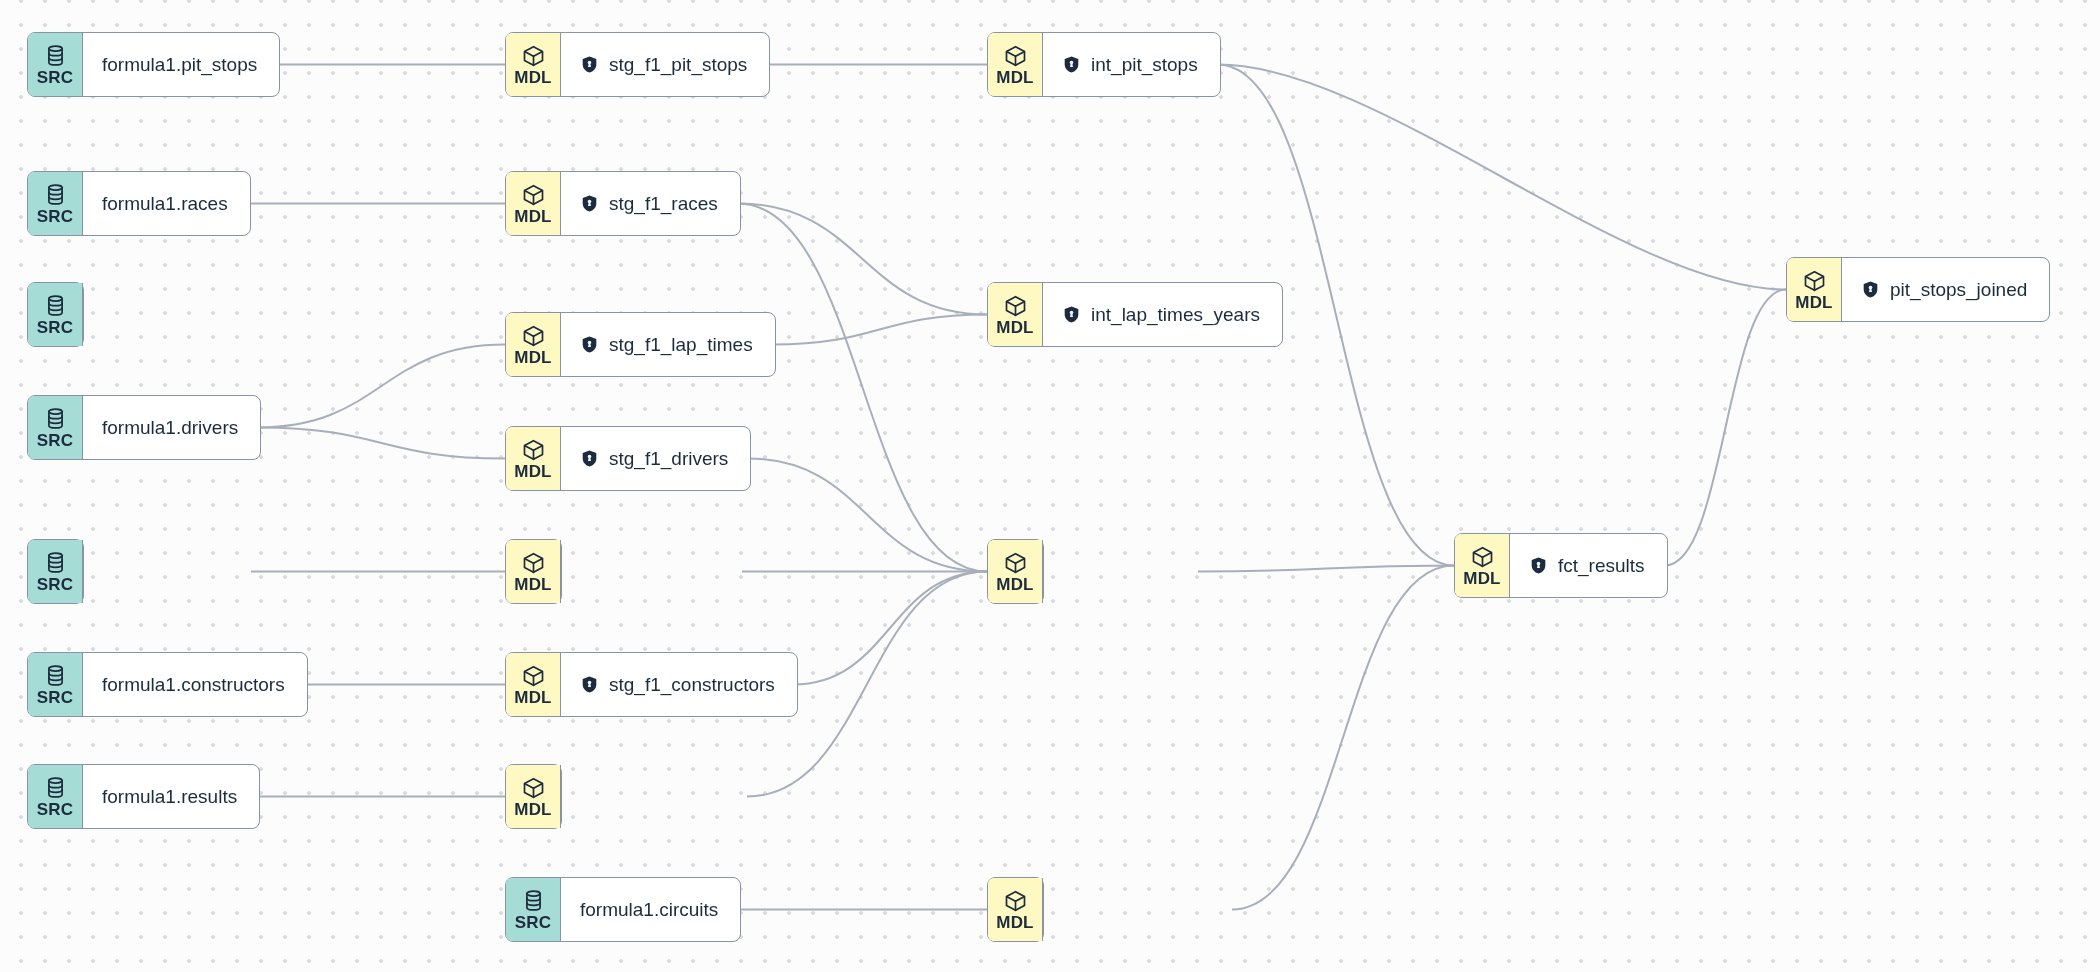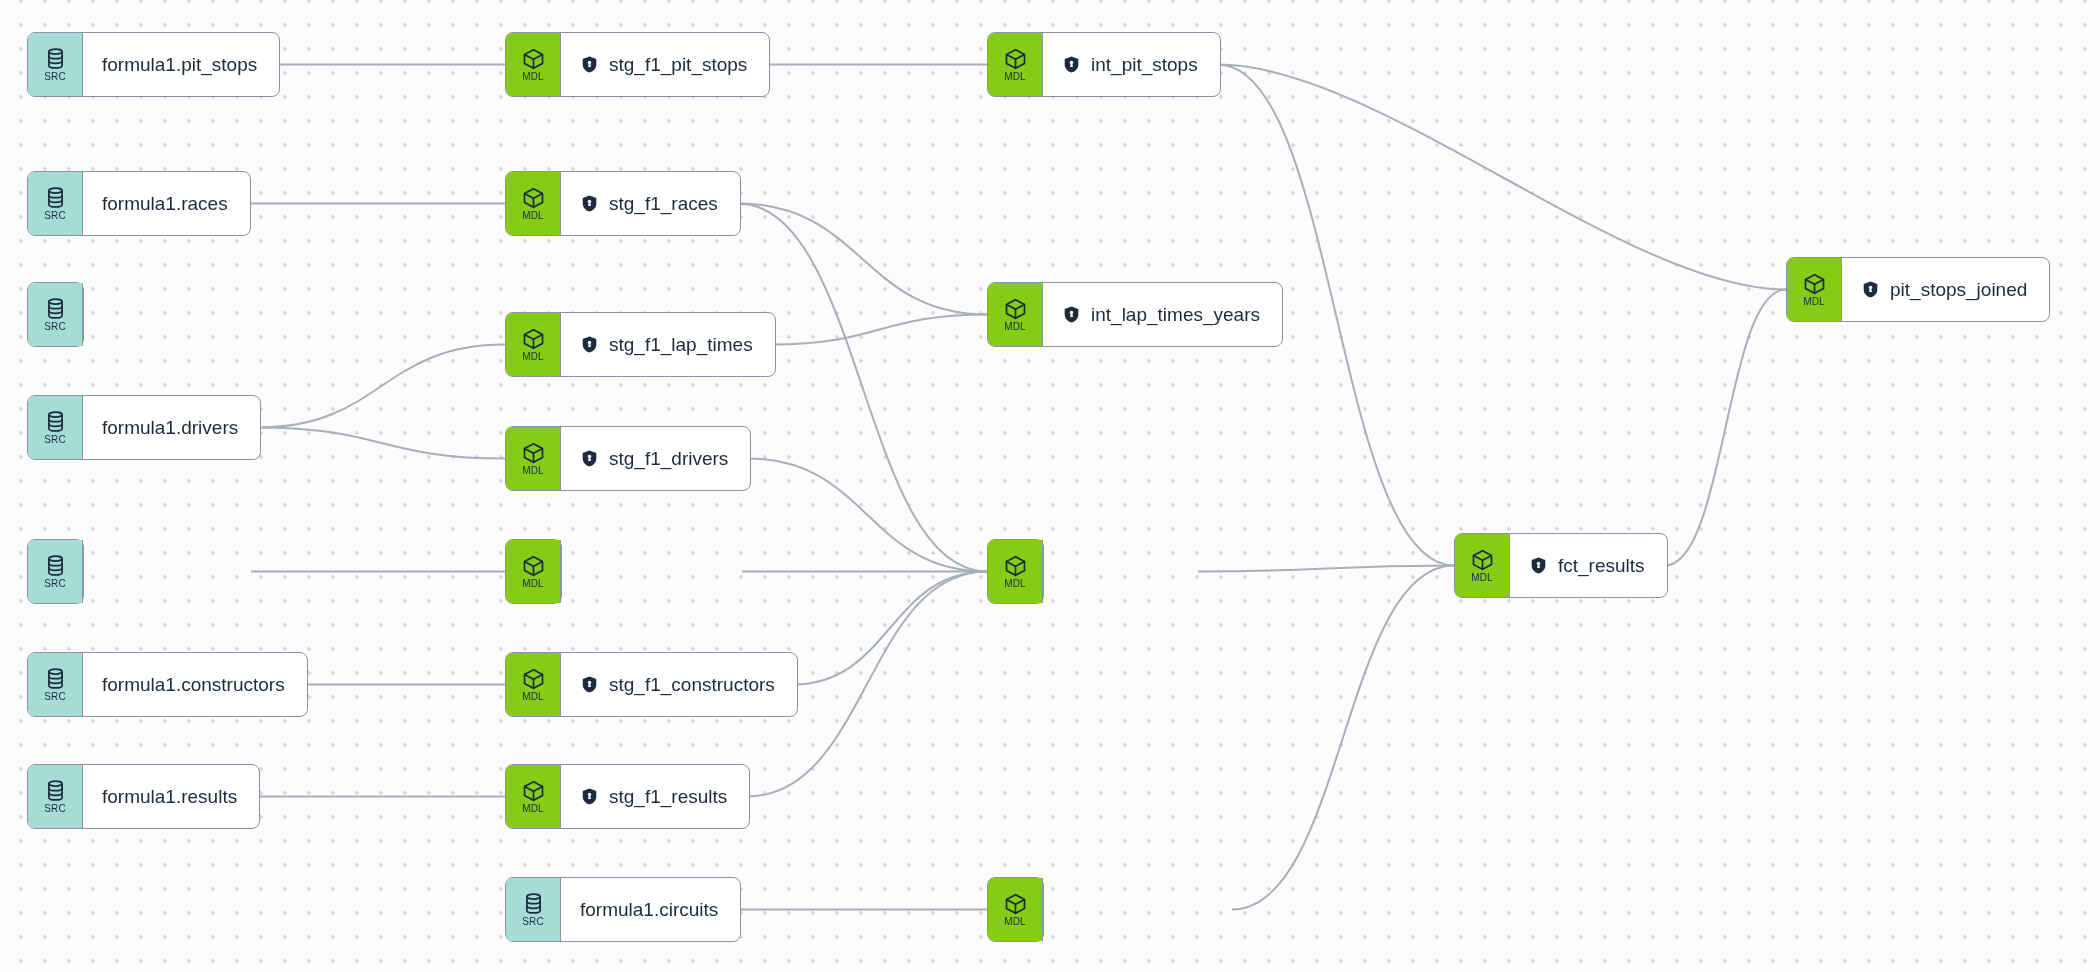--- a/index.html
+++ b/index.html
@@ -45,24 +45,24 @@
     flex: 0 0 54px;
     display: flex;
     flex-direction: column;
     align-items: center;
     justify-content: center;
     gap: 1px;
     border-right: 1.6px solid #8a92a6;
     border-radius: 6px 0 0 6px;
   }
   .node.source .badge { background: #a5dcd5; }
-  .node.model  .badge { background: #84cc16; }
+  .node.model  .badge { background: #fef9c3; }
   .badge-label {
-    font-size: 10px;
-    font-weight: 400;
+    font-size: 17px;
+    font-weight: 700;
     letter-spacing: 0.2px;
     color: #1c2b3d;
     line-height: 1;
   }
   .badge .icon { display: block; height: 24px; }
   .node .body {
     display: flex;
     align-items: center;
     gap: 10px;
     padding: 0 22px 0 19px;
@@ -434,30 +434,20 @@
         <div class="badge">
           <span>
             <svg class="icon" width="25" height="25" viewBox="0 0 24 24" fill="none" stroke="#1c2b3d" stroke-width="1.7" stroke-linejoin="round" stroke-linecap="round">
               <path d="M21 16.5V7.5L12 2.7 3 7.5v9l9 4.8 9-4.8z"></path>
               <path d="M3.4 7.7 12 12.2l8.6-4.5"></path>
               <path d="M12 12.2V21.3"></path>
             </svg>
           </span>
           <span class="badge-label">MDL</span>
         </div>
-        <div class="body">
-          <span>
-            <svg class="shield" width="19" height="20" viewBox="0 0 24 24">
-              <path fill="#1c2b3d" d="M12 1.8l8.6 3.2v6.6c0 5.3-3.7 9.1-8.6 10.6-4.9-1.5-8.6-5.3-8.6-10.6V5z"></path>
-              <circle cx="12" cy="9.6" r="2.3" fill="#eef3f8"></circle>
-              <path d="M10.9 10.8h2.2l0.8 4.2h-3.8z" fill="#eef3f8"></path>
-            </svg>
-          </span>
-          <span class="node-label">stg_f1_results</span>
-        </div>
       </div>
       <div class="node source" style="left: 505px; top: 877px;">
         <div class="badge">
           <span>
             <svg class="icon" width="25" height="25" viewBox="0 0 24 24" fill="none" stroke="#1c2b3d" stroke-width="1.7" stroke-linecap="round">
               <ellipse cx="12" cy="4.6" rx="6.6" ry="2.5"></ellipse>
               <path d="M5.4 4.6v4.6c0 1.4 3 2.5 6.6 2.5s6.6-1.1 6.6-2.5V4.6"></path>
               <path d="M5.4 9.2v4.6c0 1.4 3 2.5 6.6 2.5s6.6-1.1 6.6-2.5V9.2"></path>
               <path d="M5.4 13.8v4.6c0 1.4 3 2.5 6.6 2.5s6.6-1.1 6.6-2.5v-4.6"></path>
             </svg>

